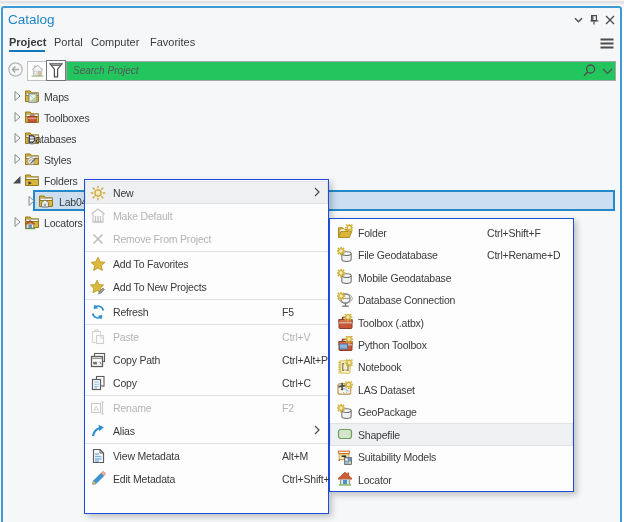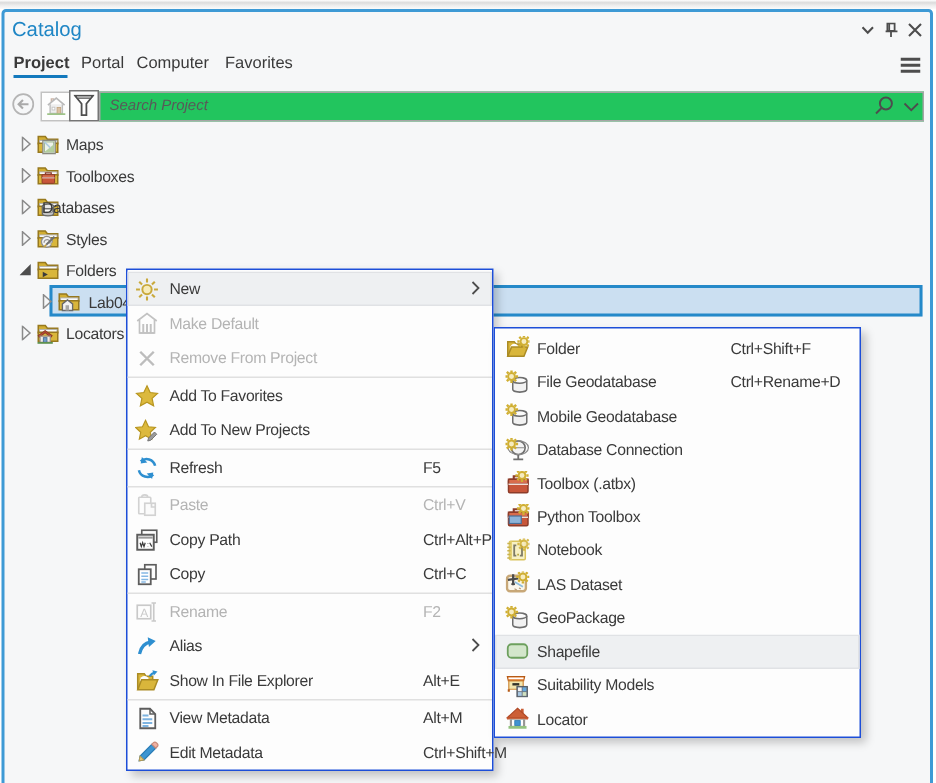--- a/index.html
+++ b/index.html
@@ -338,31 +338,20 @@
     <div class="mrow">
       <svg class="mic" width="16" height="16" viewBox="0 0 16 16">
           <path d="M3 13 C4 8 7 5.5 10.5 5 L10.5 5" fill="none" stroke="#2e8fd0" stroke-width="2.2"></path>
           <path d="M8.5 1.8 L13.8 4.3 L9.3 8.3 Z" fill="#2e8fd0"></path>
         </svg>
       <span class="mtx">Alias</span>
       <svg class="mar" width="6" height="10" viewBox="0 0 6 10">
           <path d="M1 1 L5 5 L1 9" fill="none" stroke="#4d4d4d" stroke-width="1.2"></path>
         </svg>
     </div>
-    <div class="mrow">
-      <svg class="mic" width="16" height="16" viewBox="0 0 16 16">
-          <path d="M1.8 13.8 V3.2 h4.4 l1.3 1.7 h4.3 v2.5" fill="#d9b63b" stroke="#ab8c25" stroke-width="1"></path>
-          <circle cx="6.3" cy="7.6" r="3" fill="#fdfdfd"></circle>
-          <path d="M1.8 13.8 L4.4 7.2 H15.2 L12.6 13.8 Z" fill="#d9b63b" stroke="#ab8c25" stroke-width="1"></path>
-          <path d="M9.8 4.8 C10.8 3.4 11.6 2.8 13 2.3" stroke="#2e8fd0" stroke-width="1.5" fill="none"></path>
-          <path d="M11.6 0.8 L15 1.6 L12.6 4.4 Z" fill="#2e8fd0"></path>
-        </svg>
-      <span class="mtx">Show In File Explorer</span>
-      <span class="msc">Alt+E</span>
-    </div>
     <div class="msep"></div>
     <div class="mrow">
       <svg class="mic" width="16" height="16" viewBox="0 0 16 16">
           <path d="M3.5 1.5 H10 L13.5 5 V14.5 H3.5 Z" fill="#fdfdfd" stroke="#5d5d5d" stroke-width="1.2"></path>
           <path d="M10 1.5 V5 H13.5" fill="none" stroke="#5d5d5d" stroke-width="1"></path>
           <g stroke="#7db3e0" stroke-width="1.4">
             <path d="M5 6 h4 M5 8.5 h6.5 M5 11 h6.5 M5 13 h4"></path>
           </g>
         </svg>
       <span class="mtx">View Metadata</span>

